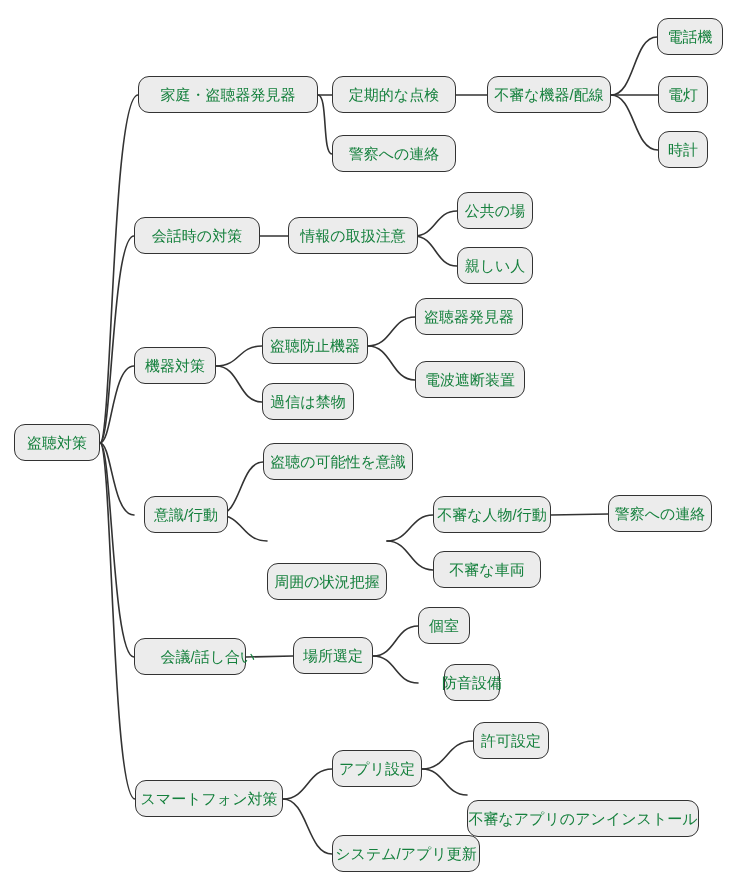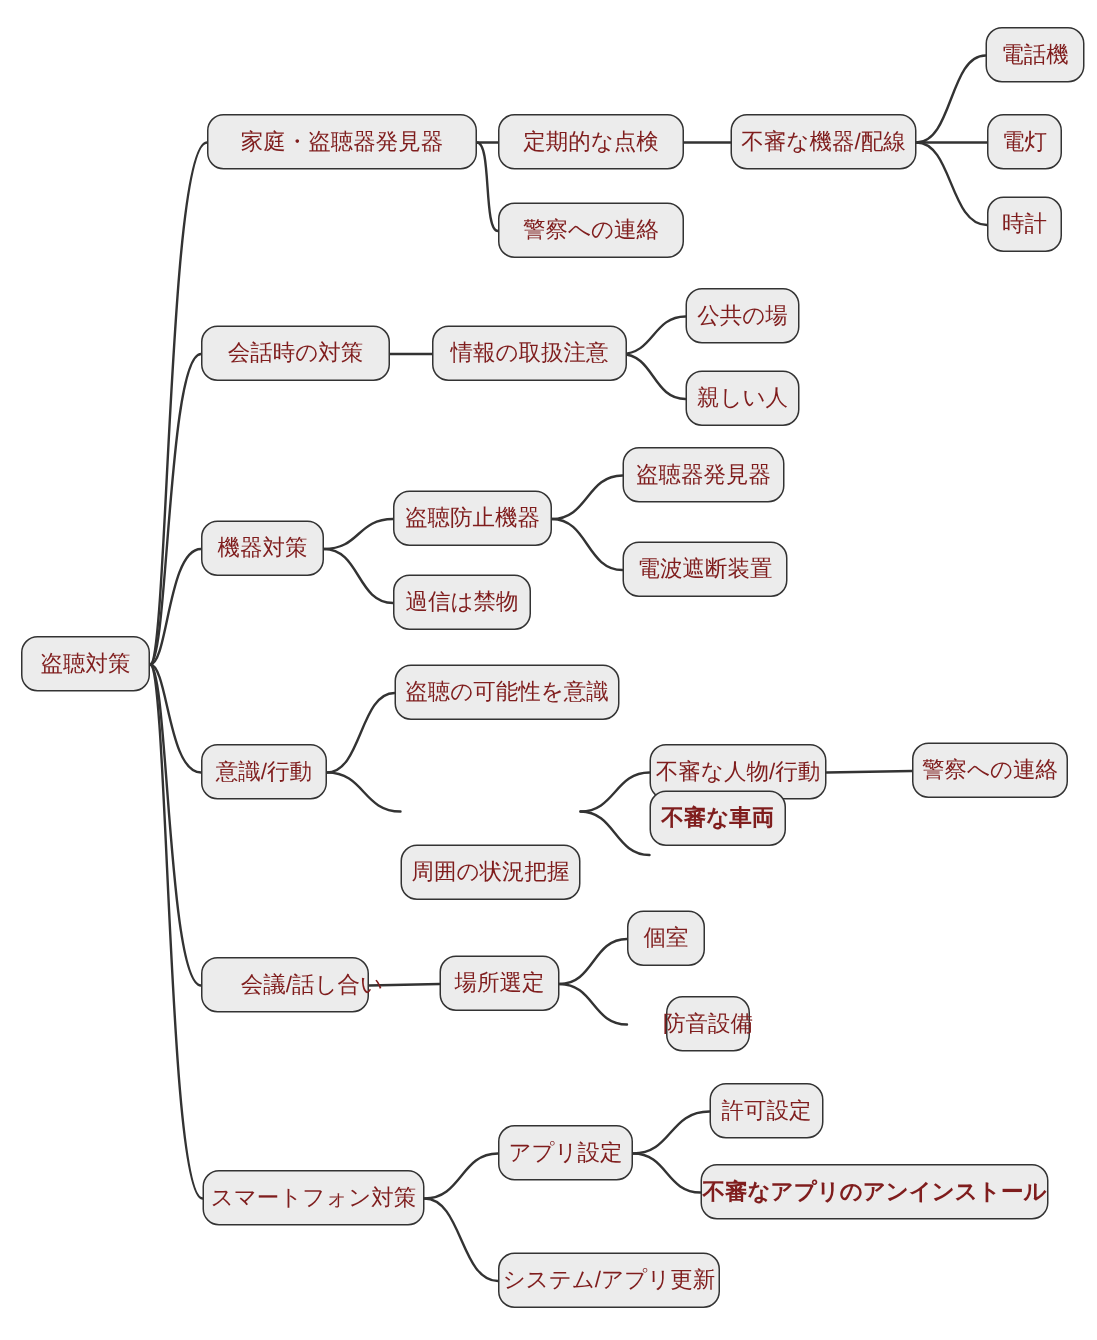--- a/index.html
+++ b/index.html
@@ -32,21 +32,21 @@
     position: absolute;
     box-sizing: border-box;
     height: 37px;
     background: var(--node-fill, #ececec);
     border: 1.7px solid var(--node-border, #333333);
     border-radius: 11px;
     display: flex;
     align-items: center;
     justify-content: center;
     font-size: 15px;
-    color: #7f1d1d;
+    color: #15803d;
     white-space: nowrap;
     line-height: 1;
   }
 </style>
 </head>
 <body>
 
 <div class="canvas">
 
   <svg class="edges" viewBox="0 0 731 893" xmlns="http://www.w3.org/2000/svg">
@@ -103,31 +103,31 @@
   <div class="node" style="left:288px; top:217px; width:130px;">情報の取扱注意</div>
   <div class="node" style="left:457px; top:247px; width:76px;">親しい人</div>
   <div class="node" style="left:457px; top:192px; width:76px;">公共の場</div>
 
   <div class="node" style="left:134px; top:347px; width:82px;">機器対策</div>
   <div class="node" style="left:262px; top:327px; width:106px;">盗聴防止機器</div>
   <div class="node" style="left:262px; top:383px; width:92px;">過信は禁物</div>
   <div class="node" style="left:415px; top:298px; width:108px;">盗聴器発見器</div>
   <div class="node" style="left:415px; top:361px; width:110px;">電波遮断装置</div>
 
-  <div class="node" style="left:134px; top:496px; width:84px;">意識/行動</div>
+  <div class="node" style="left:144px; top:496px; width:84px;">意識/行動</div>
   <div class="node" style="left:263px; top:443px; width:150px;">盗聴の可能性を意識</div>
   <div class="node" style="left:267px; top:522px; width:120px;margin-top:41px;">周囲の状況把握</div>
   <div class="node" style="left:433px; top:496px; width:118px;">不審な人物/行動</div>
   <div class="node" style="left:608px; top:495px; width:104px;">警察への連絡</div>
-  <div class="node" style="left:433px; top:527px; width:91px;font-weight:bold;">不審な車両</div>
+  <div class="node" style="left:433px; top:551px; width:108px;">不審な車両</div>
 
   <div class="node" style="left:134px; top:638px; width:112px;padding-left:36px;">会議/話し合い</div>
   <div class="node" style="left:293px; top:637px; width:80px;">場所選定</div>
   <div class="node" style="left:418px; top:607px; width:52px;">個室</div>
   <div class="node" style="left:418px; top:664px; width:56px;margin-left:26px;">防音設備</div>
 
   <div class="node" style="left:135px; top:780px; width:148px;">スマートフォン対策</div>
   <div class="node" style="left:332px; top:750px; width:90px;">アプリ設定</div>
   <div class="node" style="left:473px; top:722px; width:76px;">許可設定</div>
-  <div class="node" style="left:467px; top:776px; width:232px;font-weight:bold;">不審なアプリのアンインストール</div>
+  <div class="node" style="left:467px; top:800px; width:232px;">不審なアプリのアンインストール</div>
   <div class="node" style="left:332px; top:835px; width:148px;">システム/アプリ更新</div>
 
 </div>
 
 </body></html>

